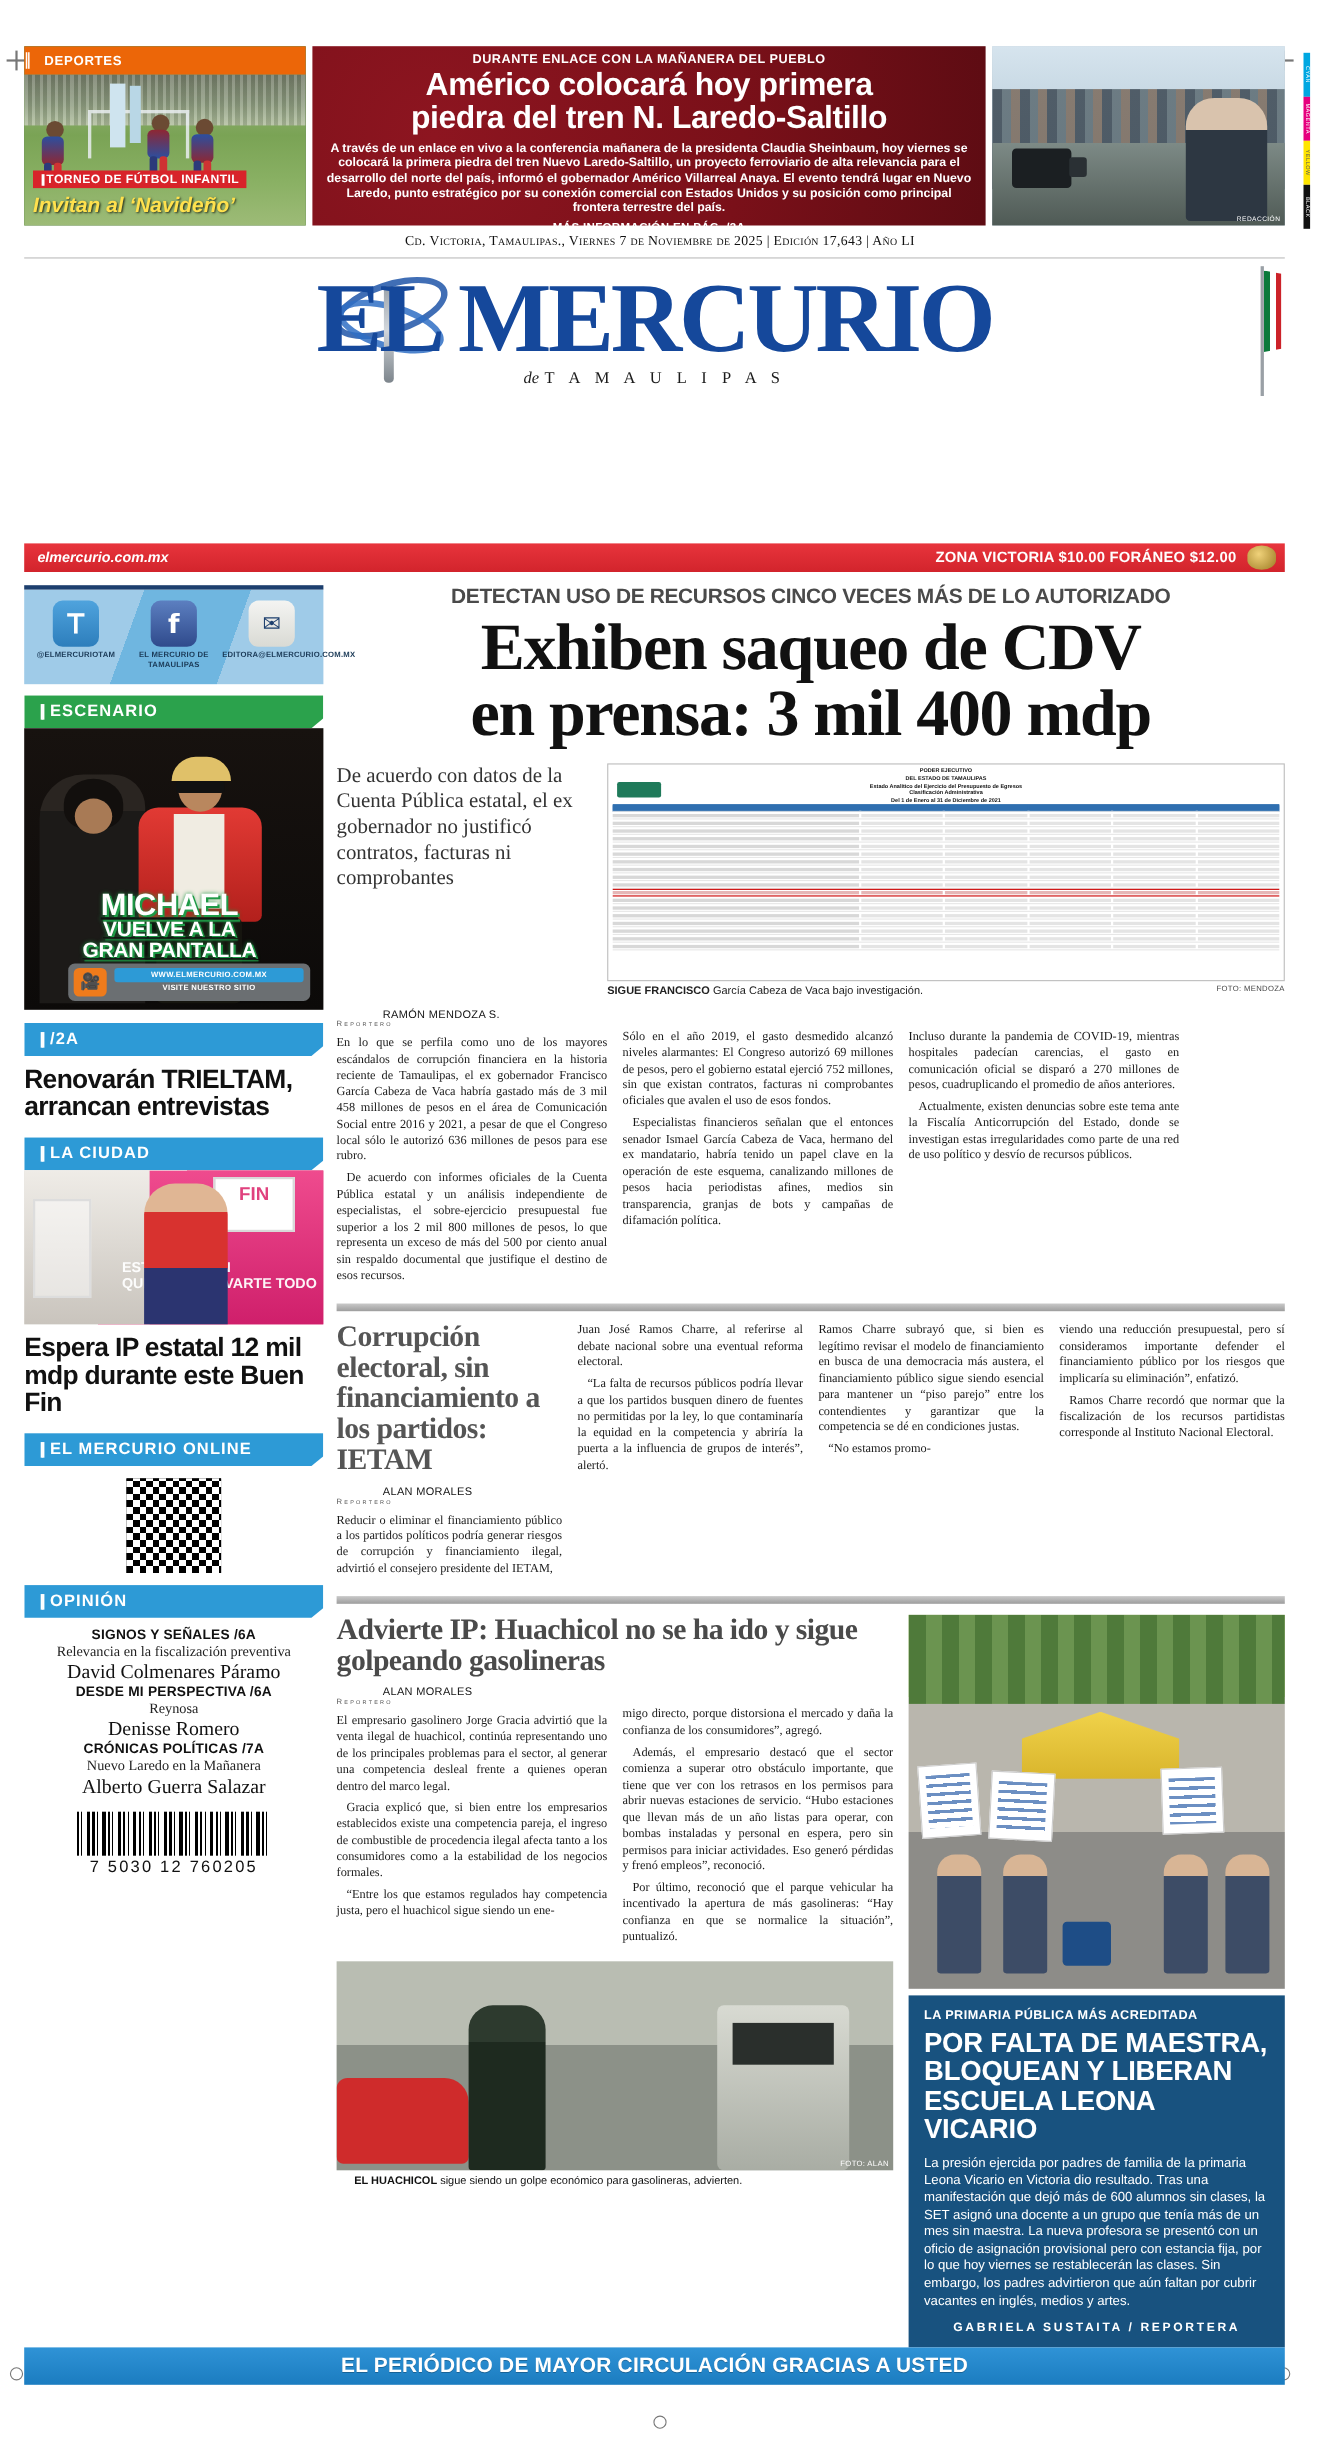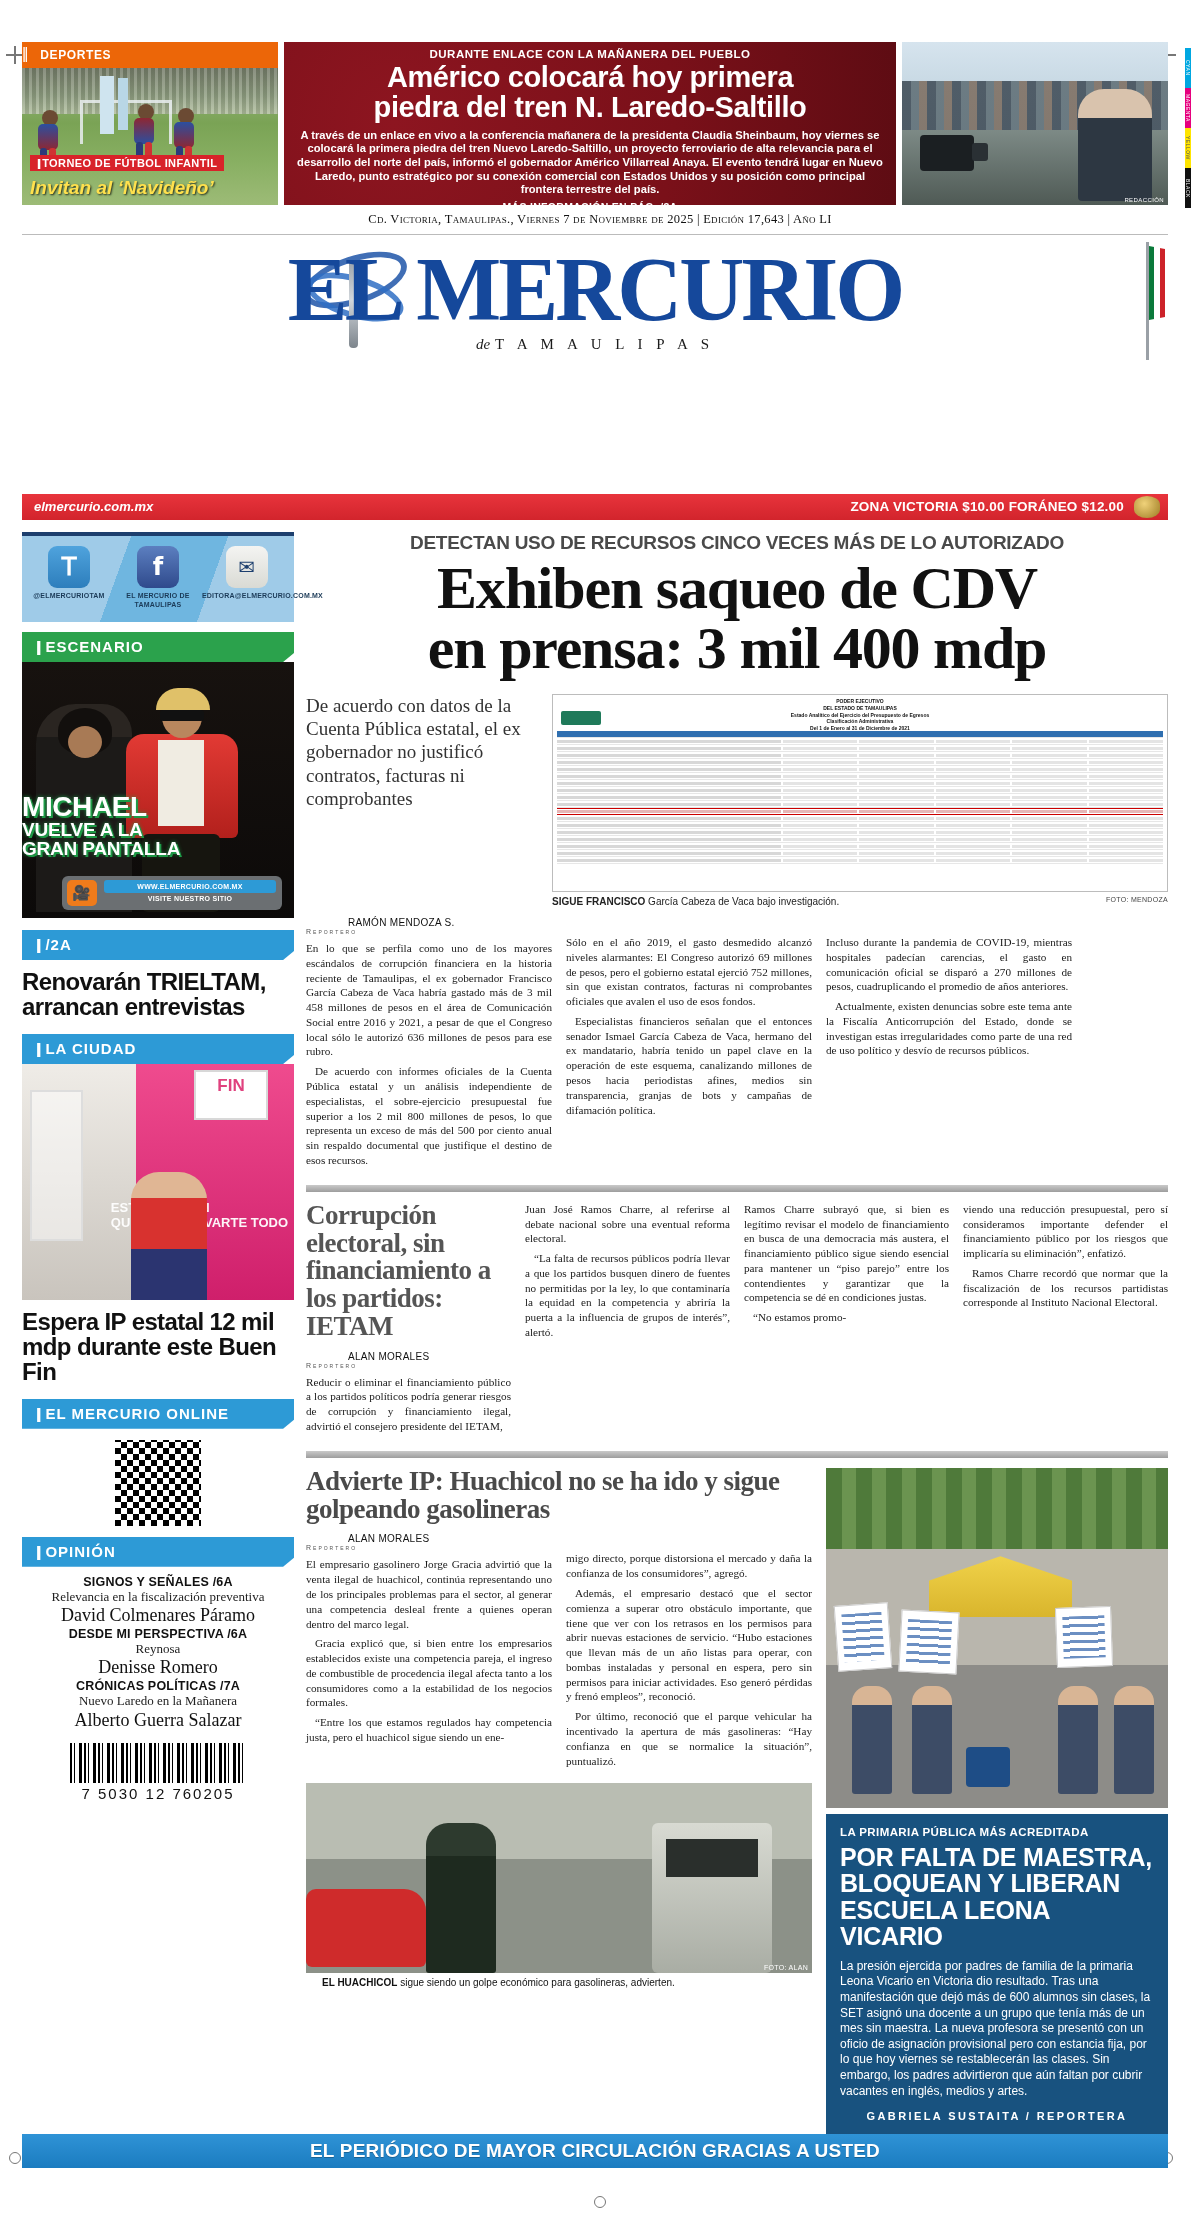--- a/index.html
+++ b/index.html
@@ -133,38 +133,38 @@
   .esc-a .hair{ position:absolute; left:22px; top:4px; width:54px;height:46px;background:#120f0d;border-radius:50% 50% 40% 40%; }
   .esc-a .face{ position:absolute; left:32px; top:22px; width:34px;height:32px;background:#a87a55;border-radius:50%; }
   .esc-b{ left:96px; bottom:6px; width:130px; height:224px; }
   .esc-b .jacket{ position:absolute; left:8px; top:46px; width:112px; height:104px;
      background:linear-gradient(180deg,#e23a34,#b2201c); border-radius:18px 18px 6px 6px; }
   .esc-b .shirt{ position:absolute; left:40px; top:52px; width:46px;height:86px;background:#f0ece2;}
   .esc-b .pants{ position:absolute; left:24px; top:146px; width:78px;height:78px;background:#16150f;border-radius:6px;}
   .esc-b .head2{ position:absolute; left:44px; top:8px; width:40px;height:42px;background:#b9875e;border-radius:50%;}
   .esc-b .glasses{ position:absolute; left:42px; top:22px; width:44px;height:11px;background:#111;border-radius:3px;}
   .esc-b .hair2{ position:absolute; left:38px; top:0px; width:54px;height:22px;background:#e0c169;border-radius:24px 24px 0 0;}
-  .esc-title{ position:absolute; left:0; right:8px; bottom:60px; text-align:left; }
+  .esc-title{ position:absolute; left:0; right:8px; bottom:44px; text-align:center;text-decoration:underline; }
   .esc-title .l1{ font-size:28px; font-weight:bold; color:#fff; letter-spacing:-.4px;
      text-shadow:0 0 4px #1f9a47, 2px 2px 0 #1f9a47; line-height:.98;}
   .esc-title .l2{ font-size:19px; font-weight:bold; color:#fff; letter-spacing:-.2px;
      text-shadow:0 0 4px #1f9a47, 2px 2px 0 #1f9a47; line-height:1;}
   .esc-cta{ position:absolute; left:40px; right:12px; bottom:8px; height:34px;
      background:#6b6f72; border-radius:6px; }
   .esc-cta .camico{ position:absolute; left:5px; top:4px; width:30px;height:26px;background:#ef7b1b;border-radius:5px;
      color:#fff; font-size:15px; text-align:center; line-height:26px; }
   .esc-cta .u1{ position:absolute; left:42px; top:4px; right:6px; height:13px; background:#2d9ad6;
      border-radius:3px; color:#fff; font-size:7px; font-weight:bold; text-align:center; line-height:13px; letter-spacing:.3px;}
   .esc-cta .u2{ position:absolute; left:42px; top:19px; right:6px; color:#fff; font-size:7px;
      font-weight:bold; text-align:center; letter-spacing:.3px;}
 
   .sidehead{ font-family:"Liberation Sans",sans-serif; font-weight:bold; font-size:24px;
      line-height:1.04; letter-spacing:-.6px; color:#111; margin:10px 0 0 0; }
 
-  .ciudadimg{ position:relative; width:272px; height:236px; overflow:hidden;
+  .ciudadimg{ position:relative; width:272px; height:140px; overflow:hidden;
      background:linear-gradient(120deg,#e4e1dc 0 42%, #e0417e 42% 100%); }
   .ciudadimg .store{ position:absolute; left:0; top:0; width:46%; height:100%;
      background:linear-gradient(180deg,#efece7,#c9c4bd); }
   .ciudadimg .glass{ position:absolute; left:8px; top:26px; width:42%; height:64%; background:rgba(255,255,255,.5); border:2px solid #ddd; }
   .ciudadimg .pinkpanel{ position:absolute; right:0; top:0; width:58%; height:100%;
      background:linear-gradient(180deg,#ef4b8e,#cf1f6b); }
   .ciudadimg .pinktxt{ position:absolute; right:6px; top:58%; color:#fff; font-size:13px;
      font-weight:bold; text-align:left; line-height:1.14; opacity:.95; }
   .ciudadimg .fincard{ position:absolute; right:26px; top:6px; width:74px;height:50px;background:#fff;border:2px solid #d8d8d8;}
   .ciudadimg .fincard b{ display:block; font-size:17px; color:#e0417e; text-align:center; margin-top:4px; }

